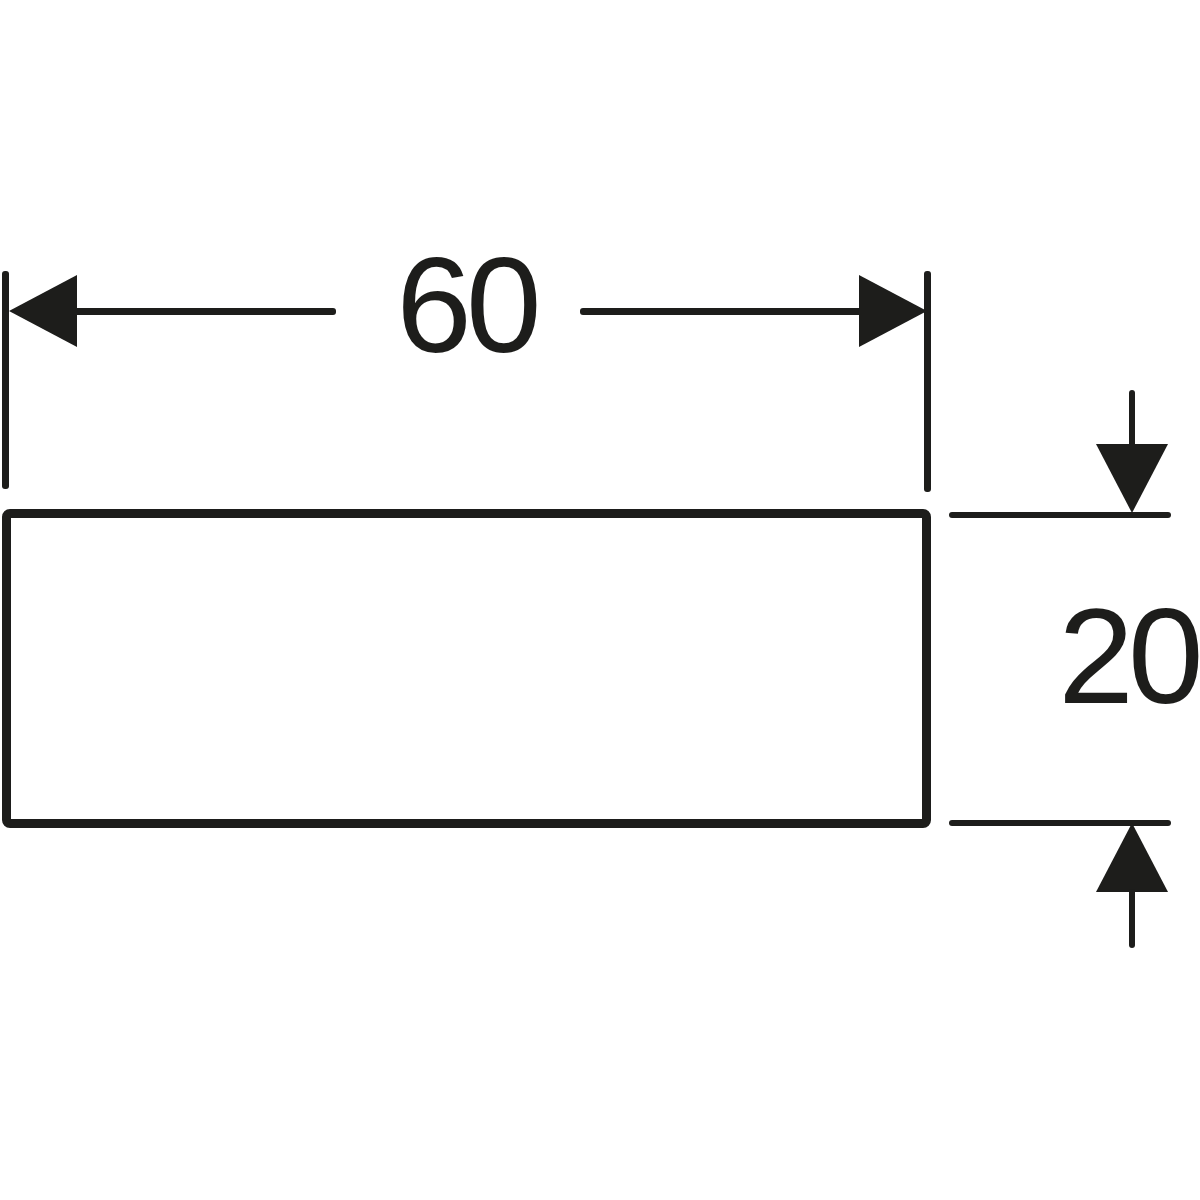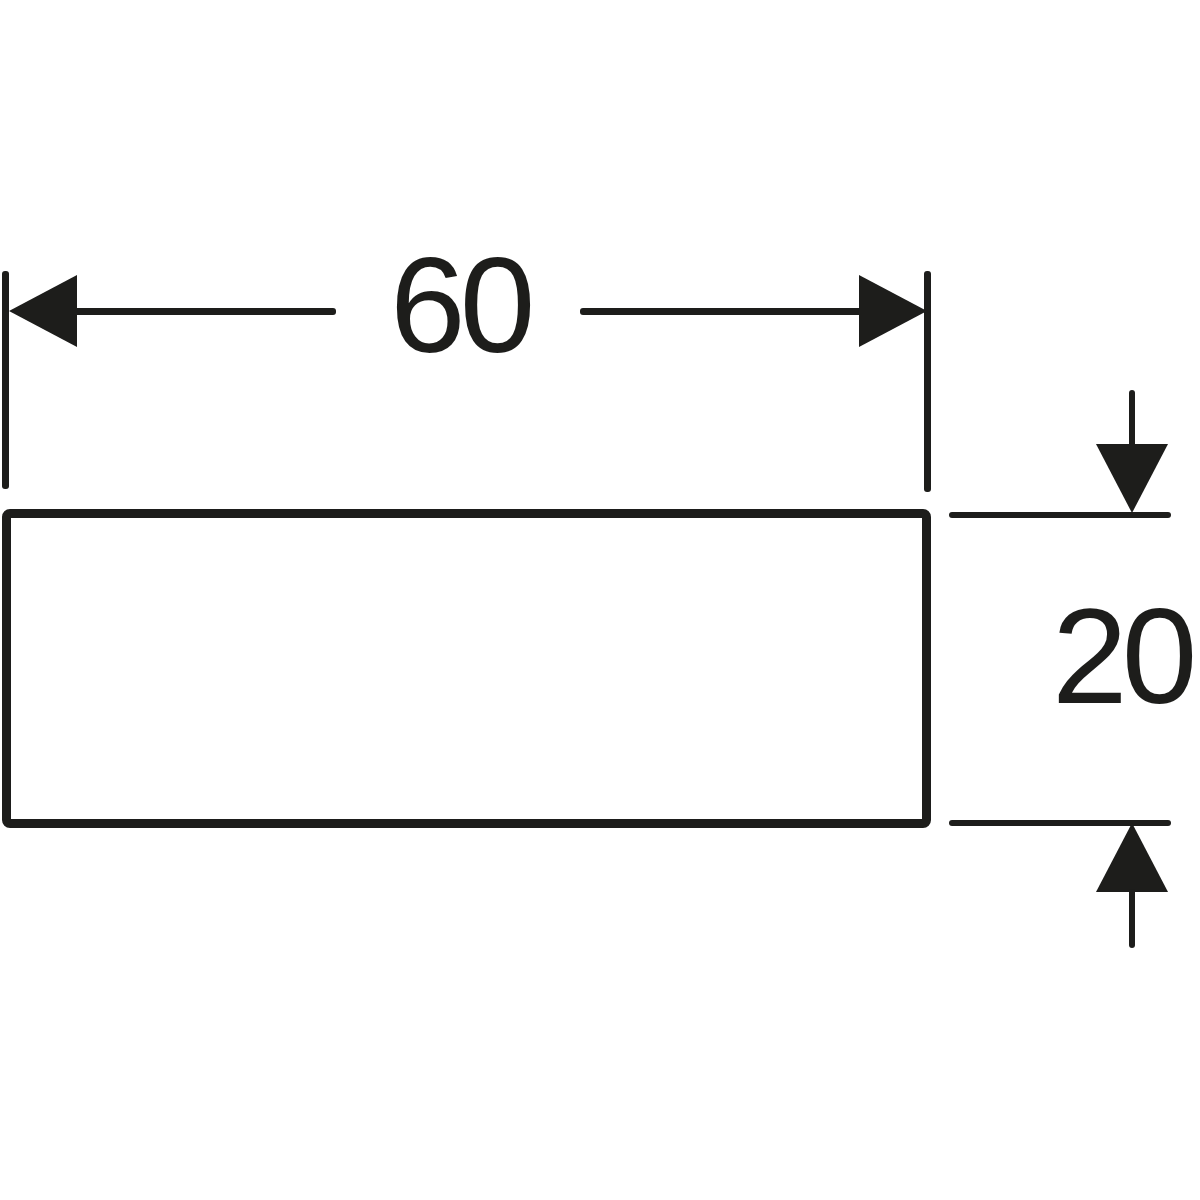--- a/index.html
+++ b/index.html
@@ -17,20 +17,21 @@
     border-radius: 3px;
   }
   .tri {
     position: absolute;
     width: 0;
     height: 0;
   }
   .dim-label {
     position: absolute;
     width: 152px;
+    text-align: center;
     font-size: 136px;
     line-height: 1;
     letter-spacing: -6px;
     color: #1d1d1b;
     white-space: nowrap;
   }
   .part {
     position: absolute;
     box-sizing: border-box;
     background: #ffffff;

